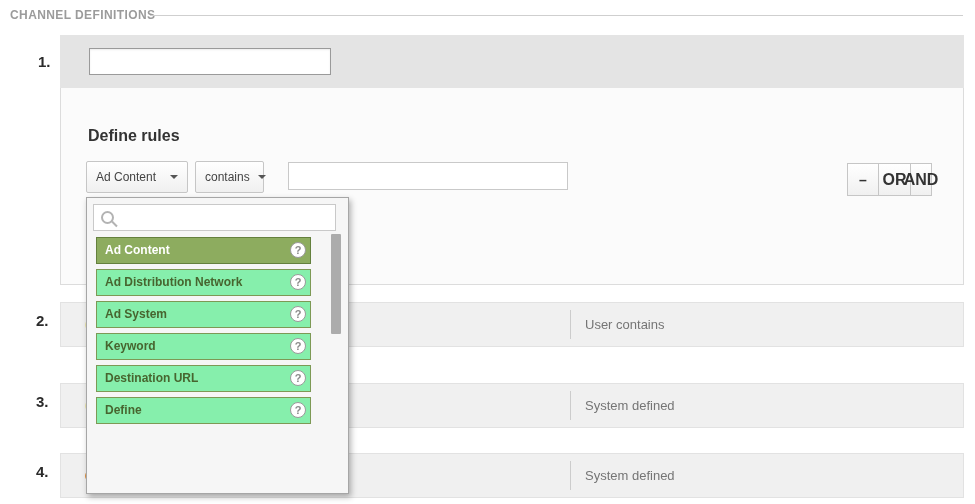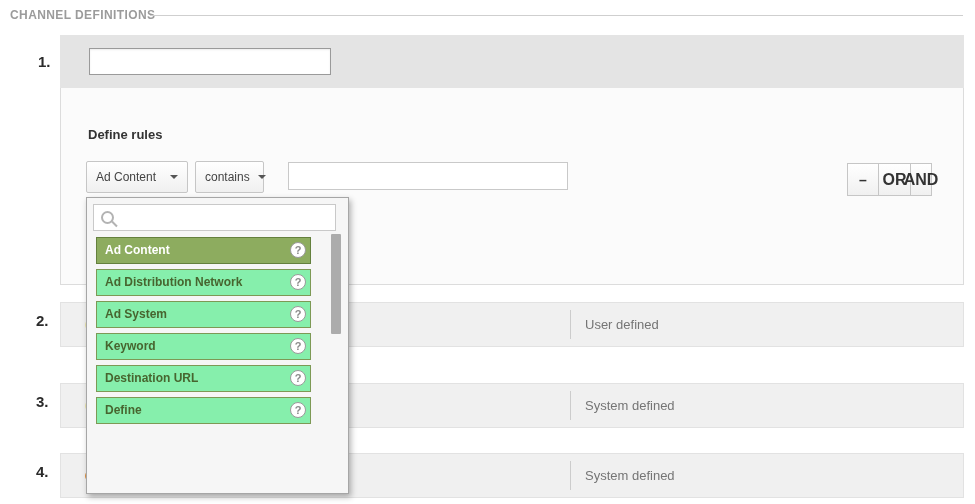--- a/index.html
+++ b/index.html
@@ -35,21 +35,21 @@
     font-family:"Liberation Sans",sans-serif;font-size:13px;color:#333;
     box-shadow:inset 0 1px 2px rgba(0,0,0,.08);
   }
   .rule-body{
     position:absolute;left:0;top:53px;right:0;bottom:0;
     background:#fbfbfb;border:1px solid #dcdcdc;border-top:none;
     box-sizing:border-box;
   }
   .define-rules{
     position:absolute;left:28px;top:92px;
-    font-size:13px;font-weight:bold;color:#333;
+    font-size:16px;font-weight:bold;color:#333;
   }
   .btn{
     display:inline-flex;align-items:center;justify-content:center;
     background:linear-gradient(#ffffff,#f0f0f0);
     border:1px solid #c6c6c6;border-radius:2px;
     font-size:12px;color:#444;cursor:pointer;box-sizing:border-box;
   }
   .dd-btn{position:absolute;height:32px;padding:0 9px;justify-content:space-between;}
   #dim-btn{left:26px;top:126px;width:102px;}
   #op-btn{left:135px;top:126px;width:69px;}
@@ -160,21 +160,21 @@
     <div class="btn" id="btn-and">AND</div>
   </div>
 </div>
 
 <div id="rows-mount">
     <div class="channel-row" style="top: 302px;">
     <div class="num row-num">2.</div>
     <div class="band">
       <span class="dot" style="background: rgb(236, 230, 173);"></span>
       <span class="vsep"></span>
-      <span class="type-label">User defined</span>
+      <span class="type-label">User contains</span>
     </div>
   </div>
     <div class="channel-row" style="top: 383px;">
     <div class="num row-num">3.</div>
     <div class="band">
       <span class="dot" style="background: rgb(236, 230, 173);"></span>
       <span class="vsep"></span>
       <span class="type-label">System defined</span>
     </div>
   </div>

